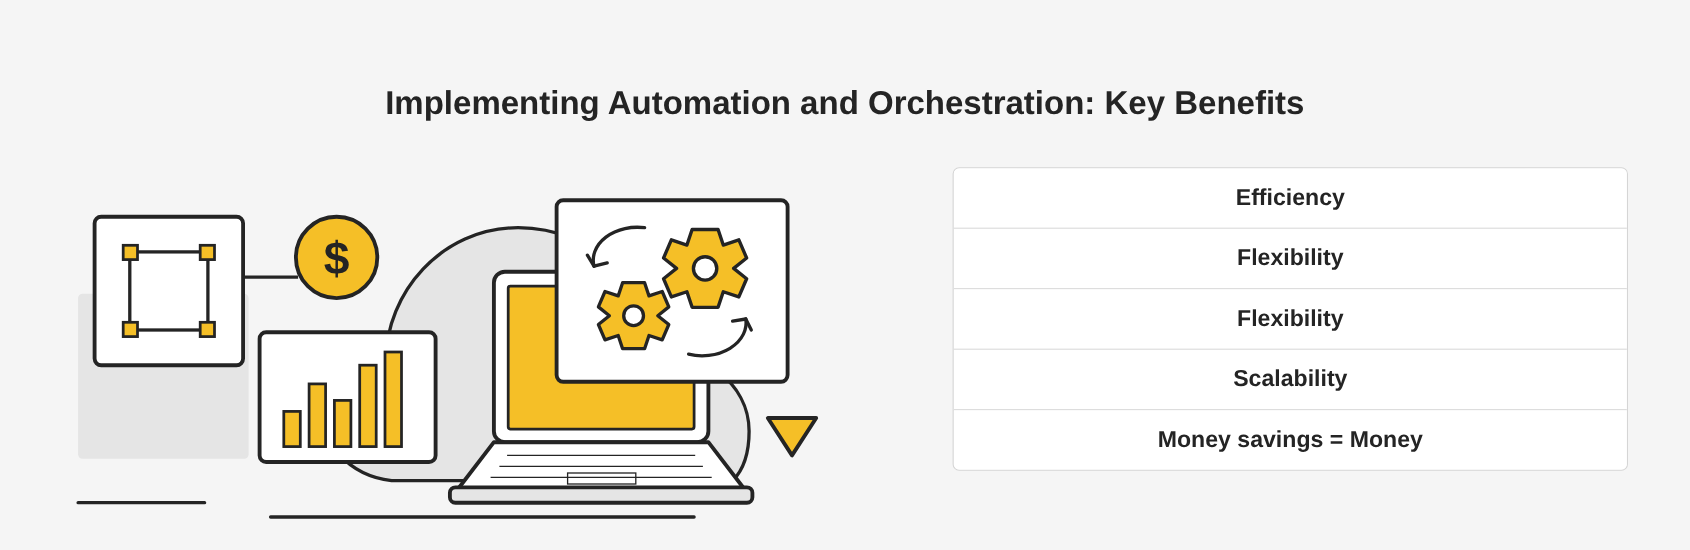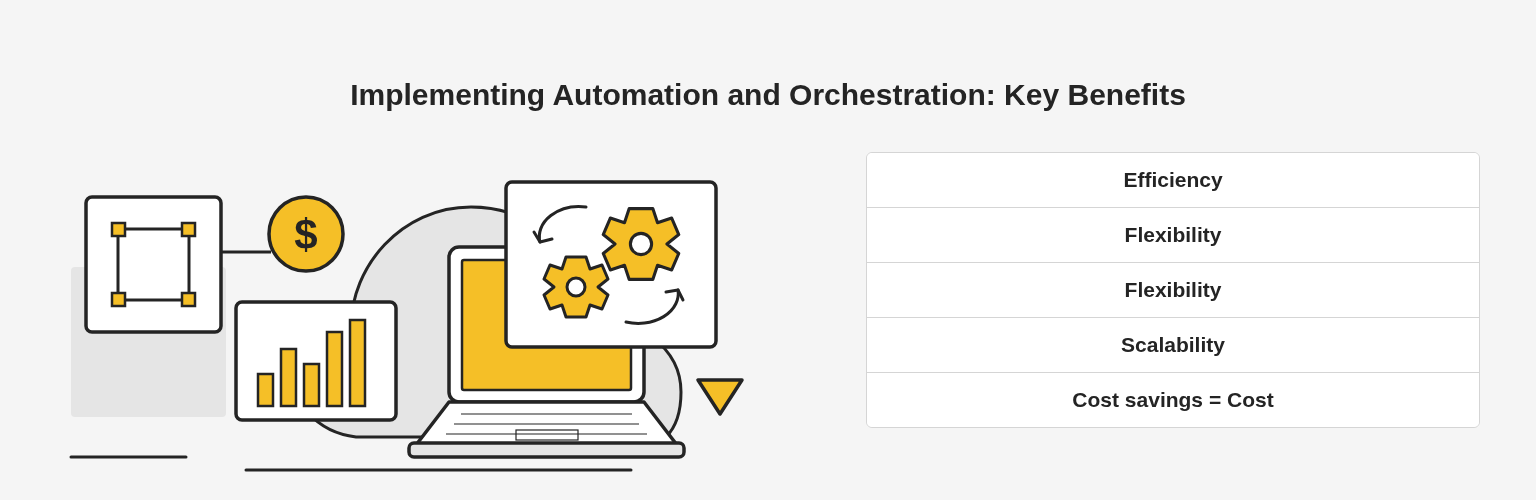--- a/index.html
+++ b/index.html
@@ -140,17 +140,17 @@
         <line x1="15" y1="305" x2="130" y2="305" stroke="#242424" stroke-width="3" stroke-linecap="round"></line>
         <line x1="190" y1="318" x2="575" y2="318" stroke="#242424" stroke-width="3" stroke-linecap="round"></line>
       </svg>
     </div>
 
     <div class="benefits-list">
       <div class="benefit-item">Efficiency</div>
       <div class="benefit-item">Flexibility</div>
       <div class="benefit-item">Flexibility</div>
       <div class="benefit-item">Scalability</div>
-      <div class="benefit-item">Cost savings = Cost</div>
+      <div class="benefit-item">Money savings = Money</div>
     </div>
 
   </div>
 </div>
 
 </body></html>

